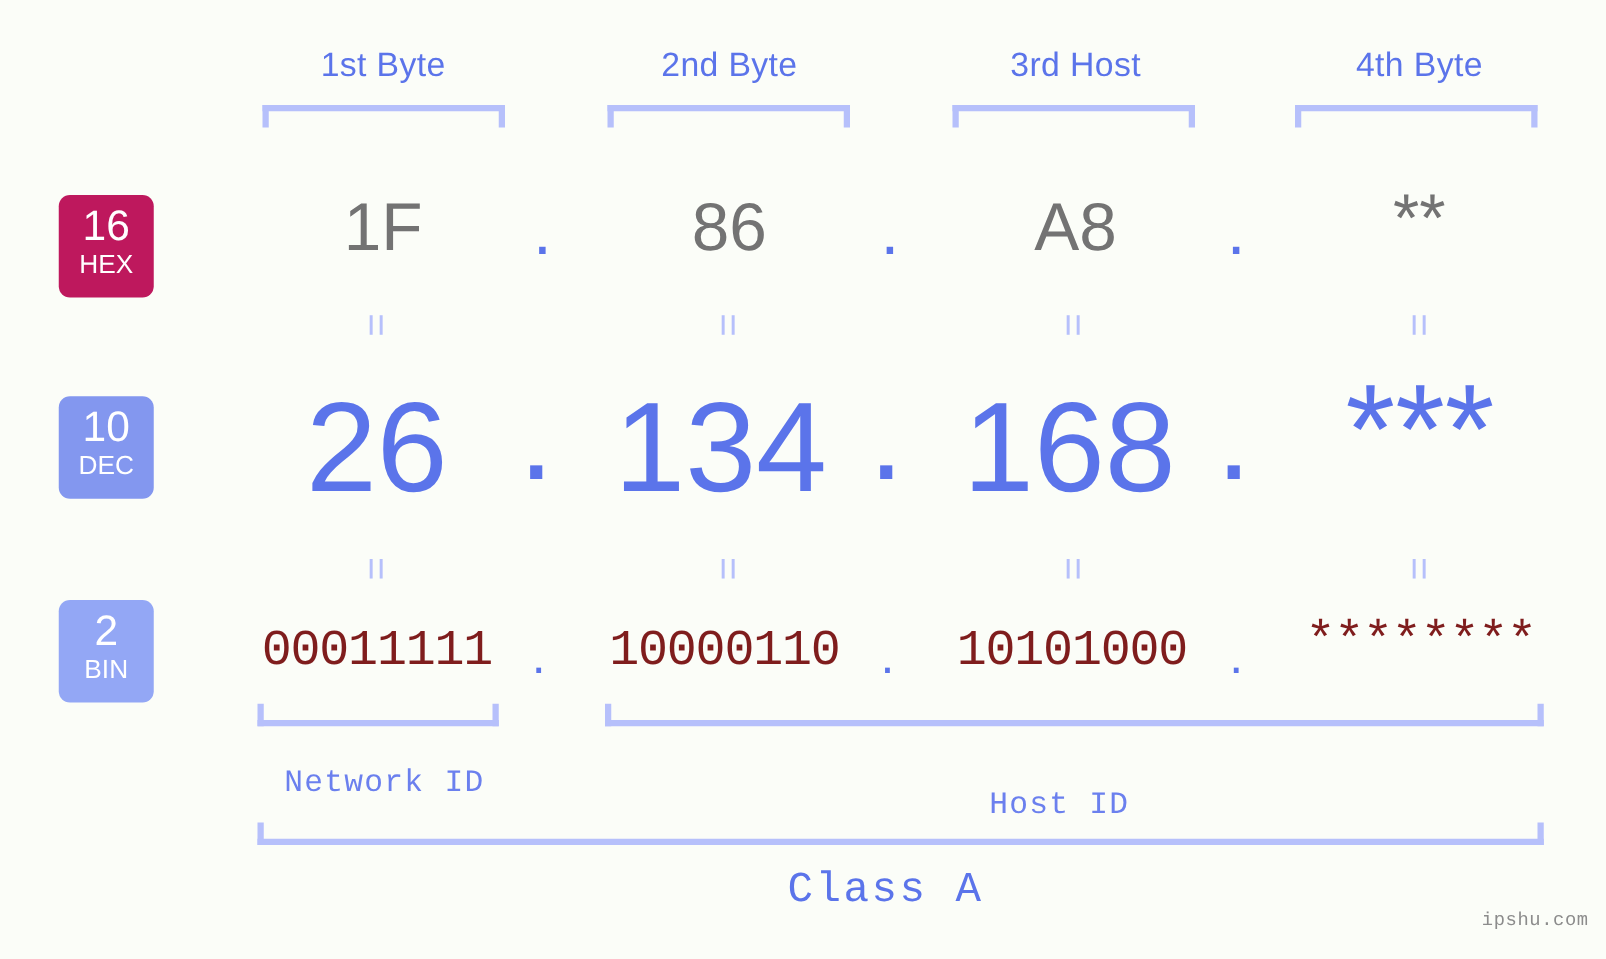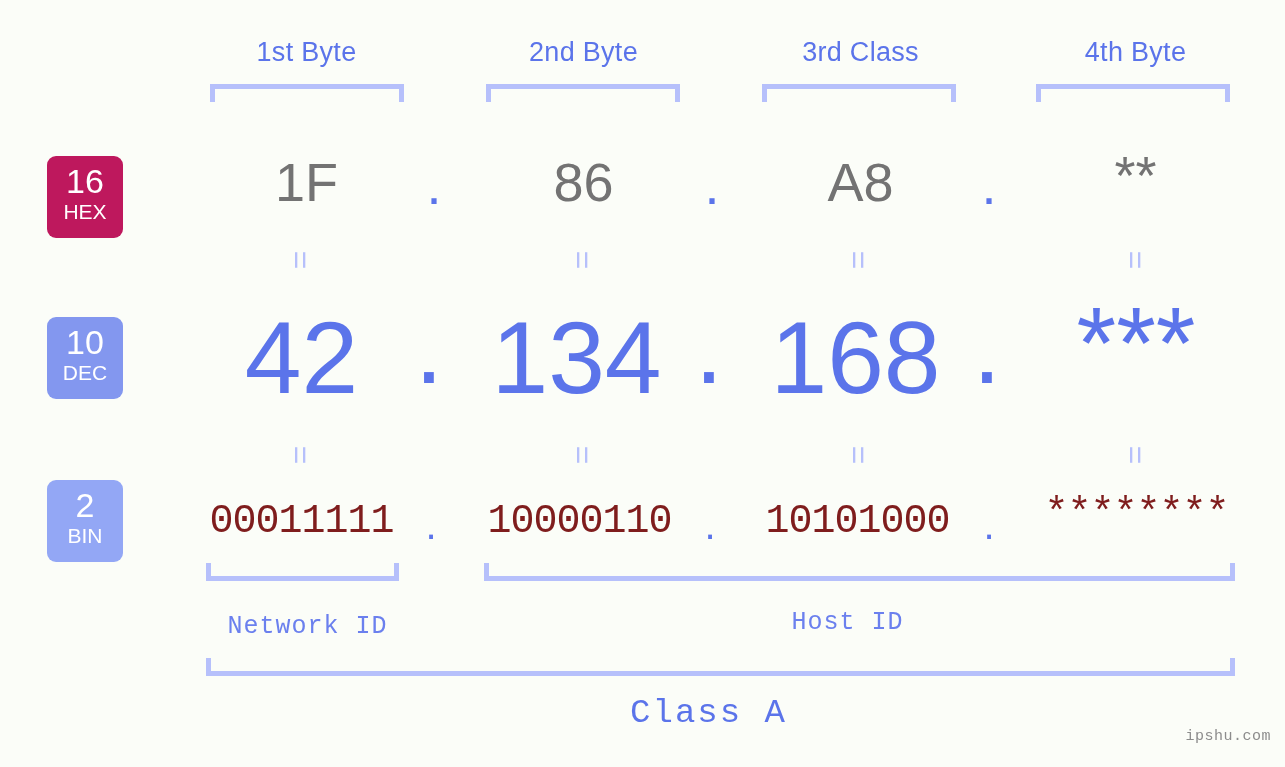--- a/index.html
+++ b/index.html
@@ -160,21 +160,21 @@
     letter-spacing: 0.5px;
   }
 </style>
 </head>
 <body>
 
 <div id="stage">
 
   <div class="byte-label" style="left:199px; width:215px;">1st Byte</div>
   <div class="byte-label" style="left:477px; width:213px;">2nd Byte</div>
-  <div class="byte-label" style="left:754px; width:213px;">3rd Class</div>
+  <div class="byte-label" style="left:754px; width:213px;">3rd Host</div>
   <div class="byte-label" style="left:1029px; width:213px;">4th Byte</div>
 
   <div class="bracket bracket-down" style="left:210px; top:84px; width:194px;"></div>
   <div class="bracket bracket-down" style="left:486px; top:84px; width:194px;"></div>
   <div class="bracket bracket-down" style="left:762px; top:84px; width:194px;"></div>
   <div class="bracket bracket-down" style="left:1036px; top:84px; width:194px;"></div>
 
   <div class="badge" style="top:156px; background:#be185d;">
     <span class="num">16</span>
     <span class="nm">HEX</span>
@@ -194,21 +194,21 @@
   <div class="dot dot-hex" style="left:690px; top:158px; width:44px;">.</div>
   <div class="val hex-val" style="left:754px; top:152px; width:213px;">A8</div>
   <div class="dot dot-hex" style="left:967px; top:158px; width:44px;">.</div>
   <div class="val hex-val" style="left:1029px; top:145px; width:213px;">**</div>
 
   <div class="eqs" style="left:281px; top:244px;">=</div>
   <div class="eqs" style="left:563px; top:244px;">=</div>
   <div class="eqs" style="left:839px; top:244px;">=</div>
   <div class="eqs" style="left:1116px; top:244px;">=</div>
 
-  <div class="val dec-val" style="left:190px; top:303px; width:223px;">42</div>
+  <div class="val dec-val" style="left:190px; top:303px; width:223px;">26</div>
   <div class="dot dot-dec" style="left:403px; top:297px; width:52px;">.</div>
   <div class="val dec-val" style="left:463px; top:303px; width:227px;">134</div>
   <div class="dot dot-dec" style="left:683px; top:297px; width:52px;">.</div>
   <div class="val dec-val" style="left:742px; top:303px; width:227px;">168</div>
   <div class="dot dot-dec" style="left:961px; top:297px; width:52px;">.</div>
   <div class="val dec-val" style="left:1025px; top:288px; width:222px;">***</div>
 
   <div class="eqs" style="left:281px; top:439px;">=</div>
   <div class="eqs" style="left:563px; top:439px;">=</div>
   <div class="eqs" style="left:839px; top:439px;">=</div>
@@ -219,20 +219,20 @@
   <div class="val bin-val" style="left:468px; top:499px; width:223px;">10000110</div>
   <div class="dot dot-bin" style="left:688px; top:505px; width:44px;">.</div>
   <div class="val bin-val" style="left:746px; top:499px; width:223px;">10101000</div>
   <div class="dot dot-bin" style="left:967px; top:505px; width:44px;">.</div>
   <div class="val bin-val" style="left:1025px; top:492px; width:223px;">********</div>
 
   <div class="bracket bracket-up" style="left:206px; top:563px; width:193px;"></div>
   <div class="bracket bracket-up" style="left:484px; top:563px; width:751px;"></div>
 
   <div class="sec-label" style="left:200px; top:612px; width:215px;">Network ID</div>
-  <div class="sec-label" style="left:740px; top:608px; width:215px;">Host ID</div>
+  <div class="sec-label" style="left:740px; top:629px; width:215px;">Host ID</div>
 
   <div class="bracket bracket-up" style="left:206px; top:658px; width:1029px;"></div>
   <div class="class-label" style="left:516px; top:694px; width:385px;">Class A</div>
 
   <div class="watermark">ipshu.com</div>
 
 </div>
 
 </body></html>

